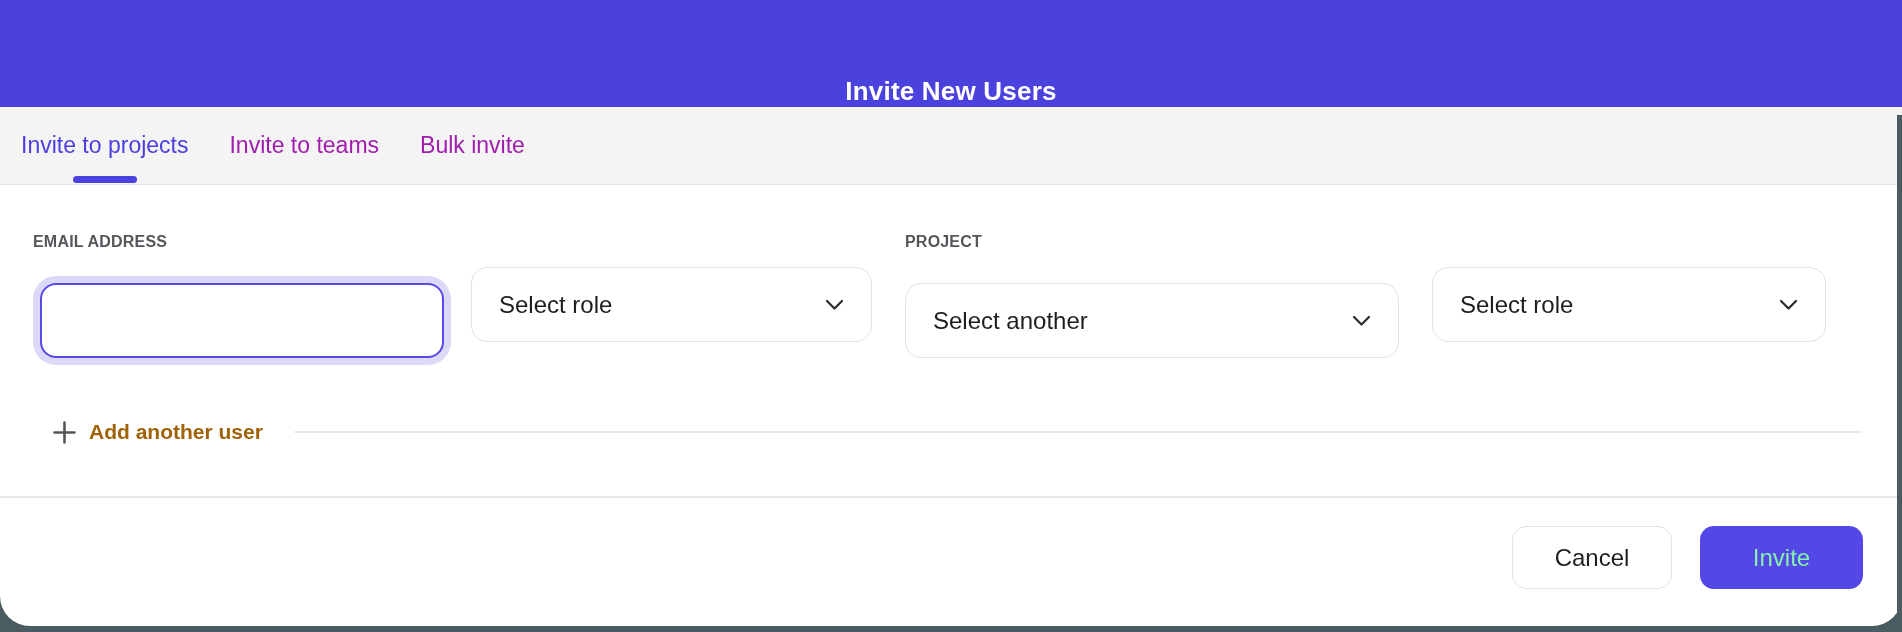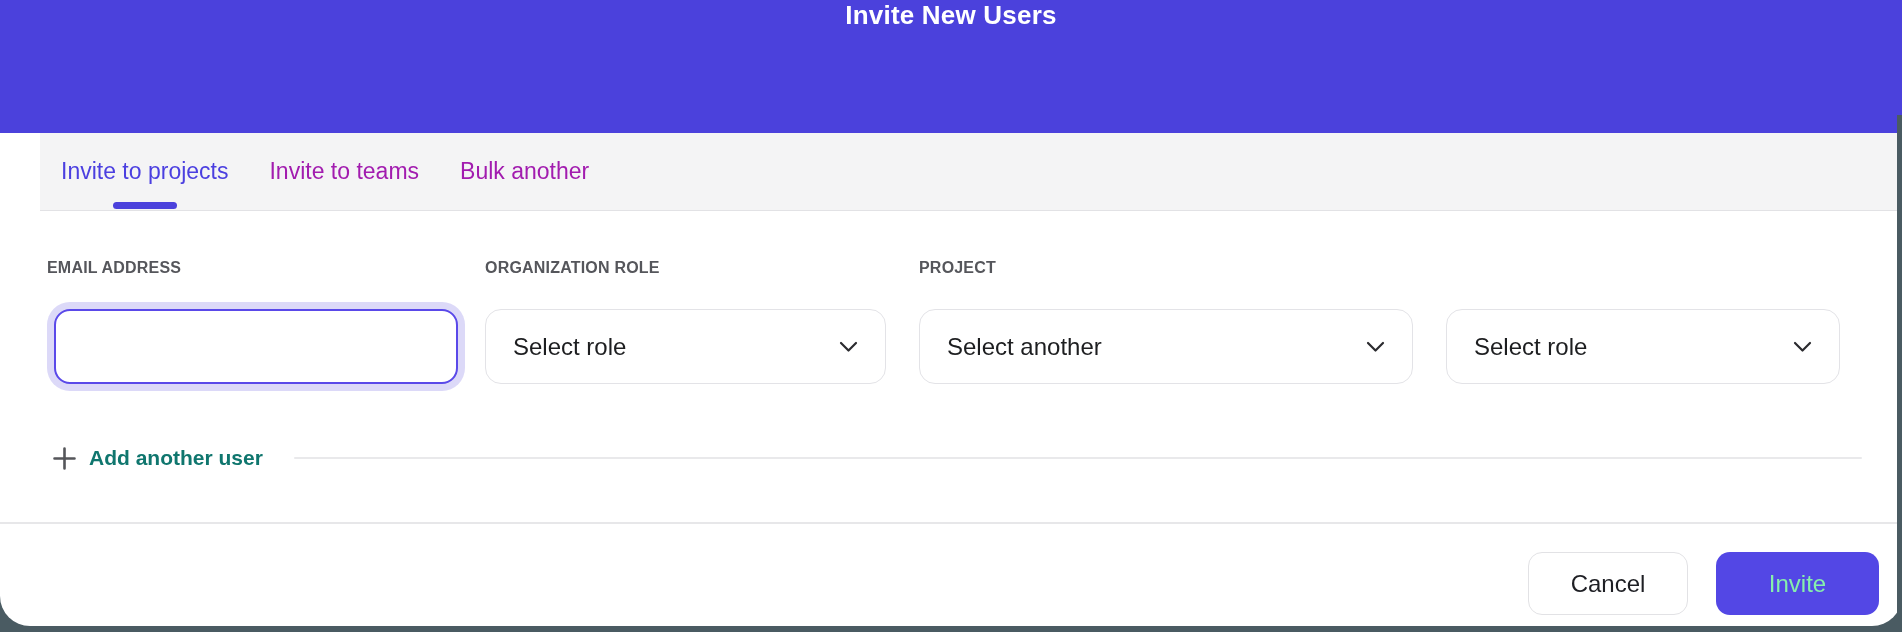--- a/index.html
+++ b/index.html
@@ -10,34 +10,33 @@
     position:relative;
   }
   .modal {
     position:absolute; left:0; top:0;
     width:1902px; height:626px;
     background:#ffffff;
     border-radius:0 0 30px 30px;
     overflow:hidden;
   }
   .modal-header {
-    height:133px;
+    height:107px;
     background:#4B41DC;
-    display:flex; align-items:flex-start; justify-content:center;
+    display:flex; align-items:flex-end; justify-content:center;
   }
   .modal-title {
     color:#ffffff; font-size:26px; font-weight:700; letter-spacing:.2px;
   }
   .tab-strip {
     height:78px;
     background:#F4F4F5;
     border-bottom:1px solid #E2E2E5;
     display:flex; 
     padding-left:21px;
-    margin-left:40px;
   }
   .tab {
     position:relative;
     height:100%;
     display:flex; align-items:center;
     margin-right:41px;
     font-size:23px; font-weight:500;
     color:#a21caf;
     cursor:pointer;
     white-space:nowrap;
@@ -45,23 +44,22 @@
   .tab.active { color:#4B3FE0; }
   .tab .indicator {
     display:none;
     position:absolute; left:50%; transform:translateX(-50%);
     bottom:1px; width:64px; height:7px; border-radius:4px;
     background:#4B41DC;
   }
   .tab.active .indicator { display:block; }
 
   .form-section {
-    padding:49px 0 0 47px;
+    padding:49px 0 0 33px;
     display:flex;
-    align-items:flex-end;
   }
   .field-col { display:flex; flex-direction:column; }
   .col-email    { width:418px; margin-right:20px; }
   .col-orgrole  { width:401px; margin-right:33px; }
   .col-projects { width:494px; margin-right:33px; }
   .col-projrole { width:394px; }
   .field-label {
     font-size:16px; font-weight:700; color:#55565B;
     letter-spacing:.2px; line-height:16px; height:16px;
   }
@@ -89,34 +87,34 @@
 
   .add-user-row {
     margin-top:62px;
     padding-left:53px; padding-right:40px;
     height:24px;
     display:flex; align-items:center;
     cursor:pointer;
   }
   .plus-icon { width:23px; height:23px; margin-right:13px; flex:0 0 auto; }
   .plus-icon svg { display:block; }
-  .add-user-label { font-size:21px; font-weight:600; color:#0f766e; white-space:nowrap; }
+  .add-user-label { font-size:21px; font-weight:600; color:#a16207; white-space:nowrap; }
   .add-user-rule {
     flex:1; height:2px; background:#E9E9EB; margin-left:31px; border-radius:1px;
   }
 
   .footer-divider {
     margin-top:52px;
     height:2px; width:100%;
     background:#E7E7E9;
   }
   .modal-footer {
     margin-top:28px;
     display:flex; justify-content:flex-end; align-items:center;
-    padding-right:23px;
+    padding-right:39px;
   }
   .btn {
     height:63px; border-radius:14px;
     display:flex; align-items:center; justify-content:center;
     font-size:24px; font-weight:500;
     cursor:pointer;
     font-family:"Liberation Sans", sans-serif;
     border:none;
   }
   .btn-cancel {
@@ -150,34 +148,33 @@
   <div class="tab-strip">
     <div class="tab active">
       <span>Invite to projects</span>
       <span class="indicator"></span>
     </div>
     <div class="tab">
       <span>Invite to teams</span>
 
     </div>
     <div class="tab">
-      <span>Bulk another</span>
+      <span>Bulk invite</span>
 
     </div>
   </div>
 
   <div class="form-section">
 
     <div class="field-col col-email">
       <div class="field-label">EMAIL ADDRESS</div>
       <input class="email-input" type="text" placeholder="" style="">
     </div>
 
     <div class="field-col col-orgrole">
-      <div class="field-label">ORGANIZATION ROLE</div>
       <div class="select-box">
         <span class="select-value">Select role</span>
         <span class="chevron">
           <svg width="19" height="12" viewBox="0 0 19 12">
               <path d="M2 2 L9.5 9.5 L17 2" fill="none" stroke="#2B2B2F" stroke-width="2.2" stroke-linecap="round" stroke-linejoin="round"></path>
             </svg>
         </span>
       </div>
     </div>
 

